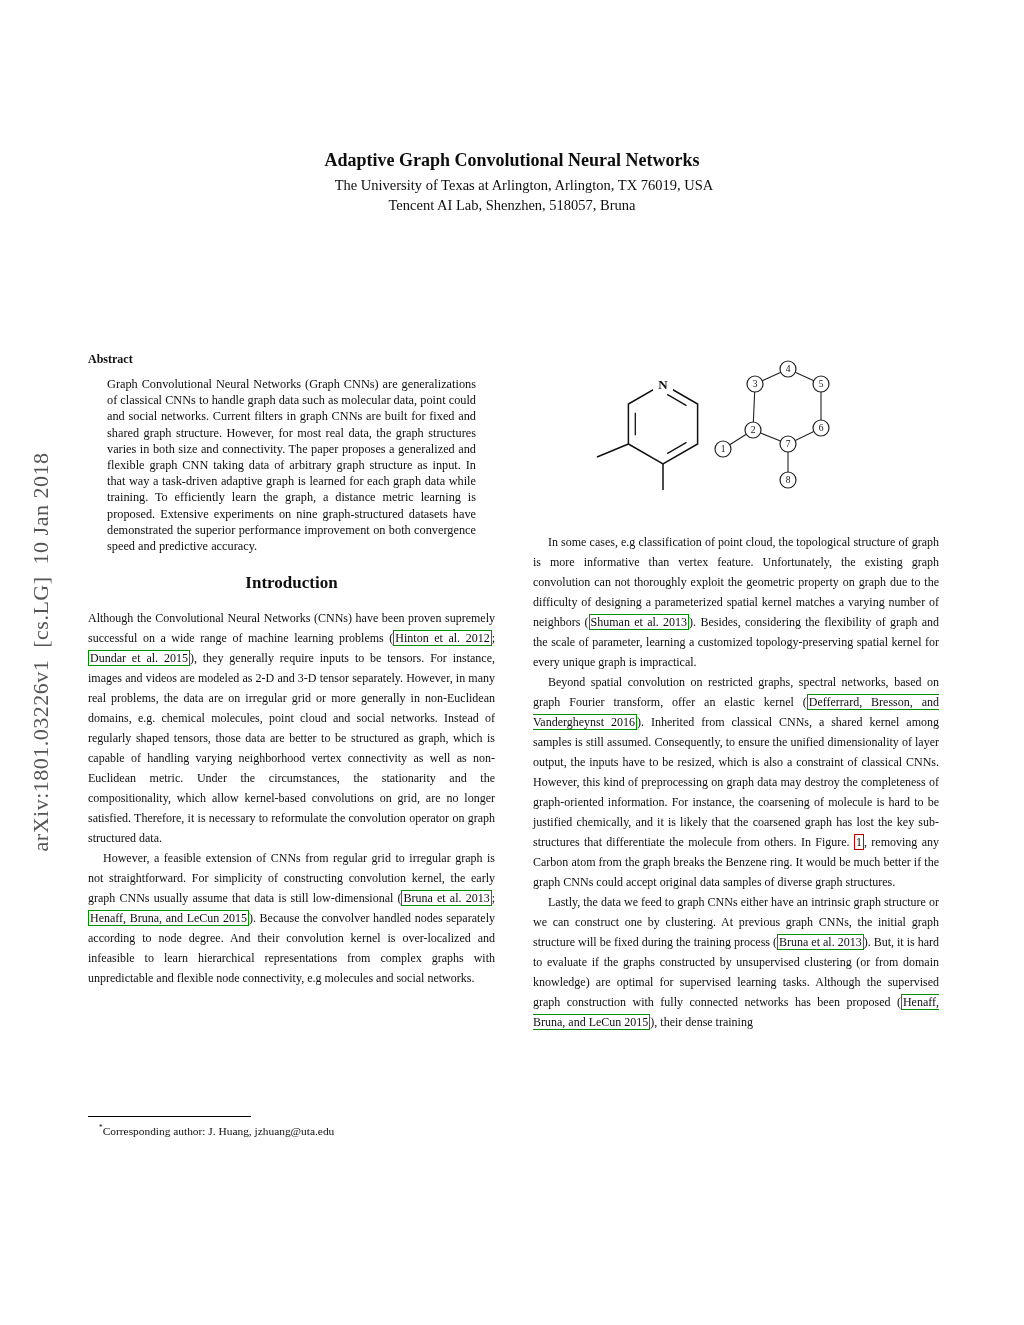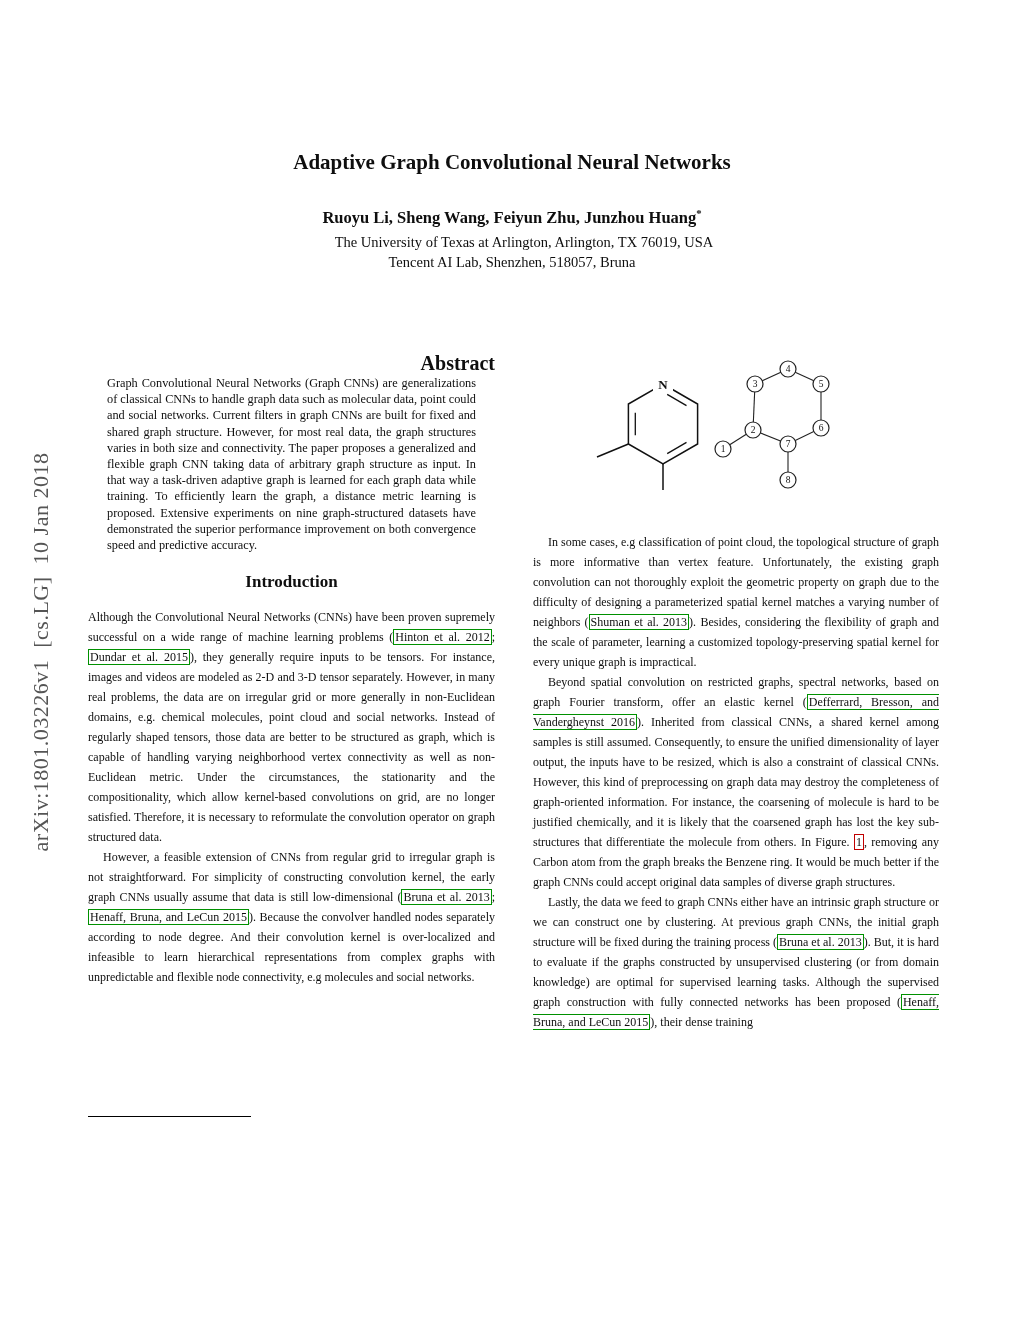--- a/index.html
+++ b/index.html
@@ -8,30 +8,30 @@
     position:relative; width:1024px; height:1325px; background:#fff;
     font-family:"Liberation Serif", serif; color:#0e0e0e; overflow:hidden;
   }
   .arxiv-stamp {
     position:absolute; left:28px; top:952px; width:600px;
     transform:rotate(-90deg); transform-origin:0 0;
     font-size:22px; letter-spacing:0.5px; color:var(--stamp,#555555);
     white-space:pre; text-align:center; font-family:"Liberation Serif", serif;
   }
   .header { position:absolute; top:150px; left:0; width:1024px; text-align:center; }
-  .title  { font-size:21px; font-weight:bold; }
+  .title  { font-size:18px; font-weight:bold; }
   .authors { margin-top:33px; font-size:16.5px; font-weight:bold; }
   .affil { font-size:14.5px; margin-top:3px; }
   .affil.first { margin-top:6px;padding-left:24px; }
 
   .col { position:absolute; top:352px; }
   .col-left  { left:88px;  width:407px; }
   .col-right { left:533px; width:406px; }
 
-  .abs-heading { text-align:right; font-size:20px; font-weight:bold; margin-bottom:0; }
+  .abs-heading { text-align:left; font-size:12px; font-weight:bold; margin-bottom:9px; }
   .abstract { font-size:12.3px; line-height:16.2px; text-align:justify; padding:0 19px; }
   .sec-heading { text-align:center; font-size:17px; font-weight:bold; margin-top:19px; margin-bottom:15px; }
   .body { font-size:12px; line-height:20px; text-align:justify; hyphens:auto; -webkit-hyphens:auto; }
   .indent { text-indent:15px; }
 
   .fig { margin-bottom:30px; }
   .fig svg { display:block; }
   .caption { font-size:13px; line-height:17px; text-align:justify; margin-top:12px; }
 
   .footnote { position:absolute; left:88px; top:1116px; width:407px; }
@@ -53,35 +53,35 @@
 </style>
 </head>
 <body>
 
 <div class="page">
 
   <div class="arxiv-stamp">arXiv:1801.03226v1  [cs.LG]  10 Jan 2018</div>
 
   <header class="header">
     <h1 class="title">Adaptive Graph Convolutional Neural Networks</h1>
-    <div class="authors"><span>Ruoyu Li, Sheng Wang, Feiyun Zhu, Junzhou Huang</span><span class="sup">*</span></div>
     <div class="affil first">The University of Texas at Arlington, Arlington, TX 76019, USA</div>
     <div class="affil">Tencent AI Lab, Shenzhen, 518057, Bruna</div>
   </header>
 
   <div class="col col-left">
     <h2 class="abs-heading">Abstract</h2>
     <p class="abstract">Graph Convolutional Neural Networks (Graph CNNs) are generalizations of classical CNNs to handle graph data such as molecular data, point could and social networks. Current filters in graph CNNs are built for fixed and shared graph structure. However, for most real data, the graph structures varies in both size and connectivity. The paper proposes a generalized and flexible graph CNN taking data of arbitrary graph structure as input. In that way a task-driven adaptive graph is learned for each graph data while training. To efficiently learn the graph, a distance metric learning is proposed. Extensive experiments on nine graph-structured datasets have demonstrated the superior performance improvement on both convergence speed and predictive accuracy.</p>
     <h2 class="sec-heading">Introduction</h2>
     <p class="body"><span>Although the Convolutional Neural Networks (CNNs) have been proven supremely successful on a wide range of machine learning problems (</span><span class="cite">Hinton et al. 2012</span><span>; </span><span class="cite">Dundar et al. 2015</span><span>), they generally require inputs to be tensors. For instance, images and videos are modeled as 2-D and 3-D tensor separately. However, in many real problems, the data are on irregular grid or more generally in non-Euclidean domains, e.g. chemical molecules, point cloud and social networks. Instead of regularly shaped tensors, those data are better to be structured as graph, which is capable of handling varying neighborhood vertex connectivity as well as non-Euclidean metric. Under the circumstances, the stationarity and the compositionality, which allow kernel-based convolutions on grid, are no longer satisfied. Therefore, it is necessary to reformulate the convolution operator on graph structured data.</span></p>
     <p class="body indent"><span>However, a feasible extension of CNNs from regular grid to irregular graph is not straightforward. For simplicity of constructing convolution kernel, the early graph CNNs usually assume that data is still low-dimensional (</span><span class="cite">Bruna et al. 2013</span><span>; </span><span class="cite">Henaff, Bruna, and LeCun 2015</span><span>). Because the convolver handled nodes separately according to node degree. And their convolution kernel is over-localized and infeasible to learn hierarchical representations from complex graphs with unpredictable and flexible node connectivity, e.g molecules and social networks.</span></p>
   </div>
 
   <div class="footnote">
     <div class="fn-rule"></div>
+    <p class="fn fn-indent"><span class="sup">*</span><span>Corresponding author: J. Huang, jzhuang@uta.edu</span></p>
   </div>
 
   <div class="col col-right">
 
     <figure class="fig">
       <svg width="406" height="150" viewBox="0 0 406 150">
 
         <g>
           <path class="bond" d="M130,32 L164.6,52 L164.6,92 L130,112 L95.4,92 L95.4,52 Z"></path>
           <line class="dbond" x1="134.2" y1="42.4" x2="153.5" y2="53.6"></line>

